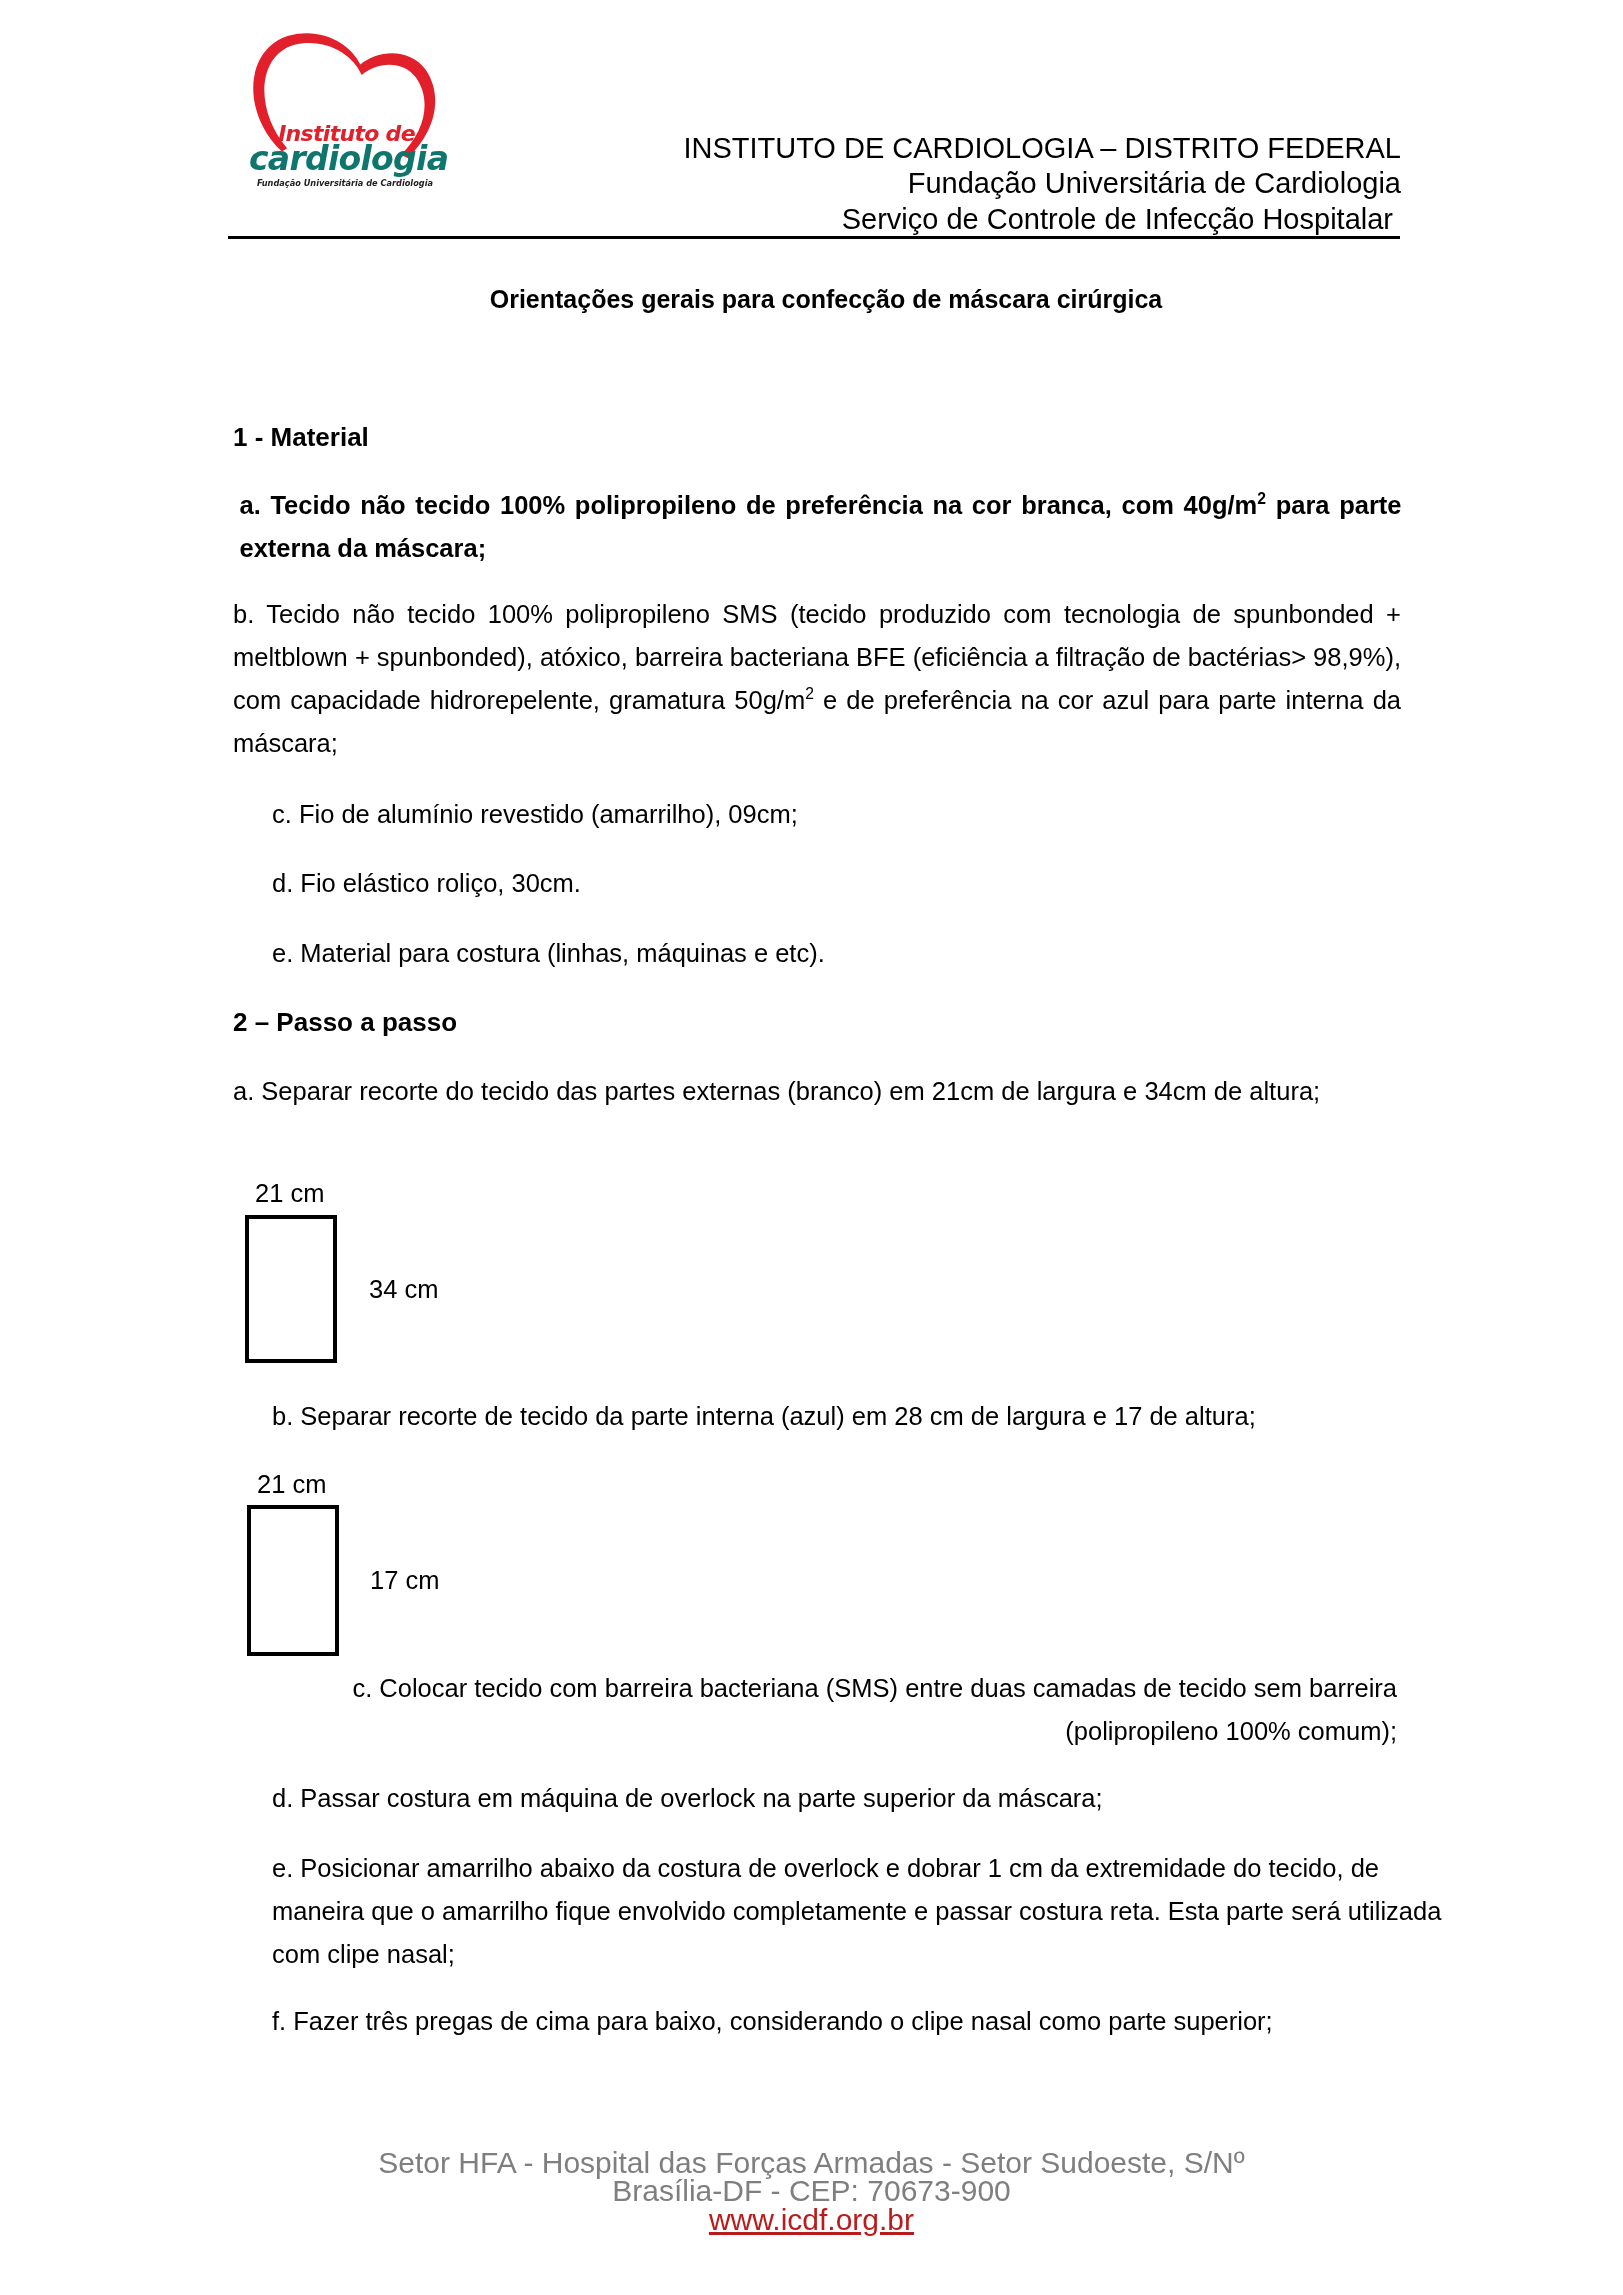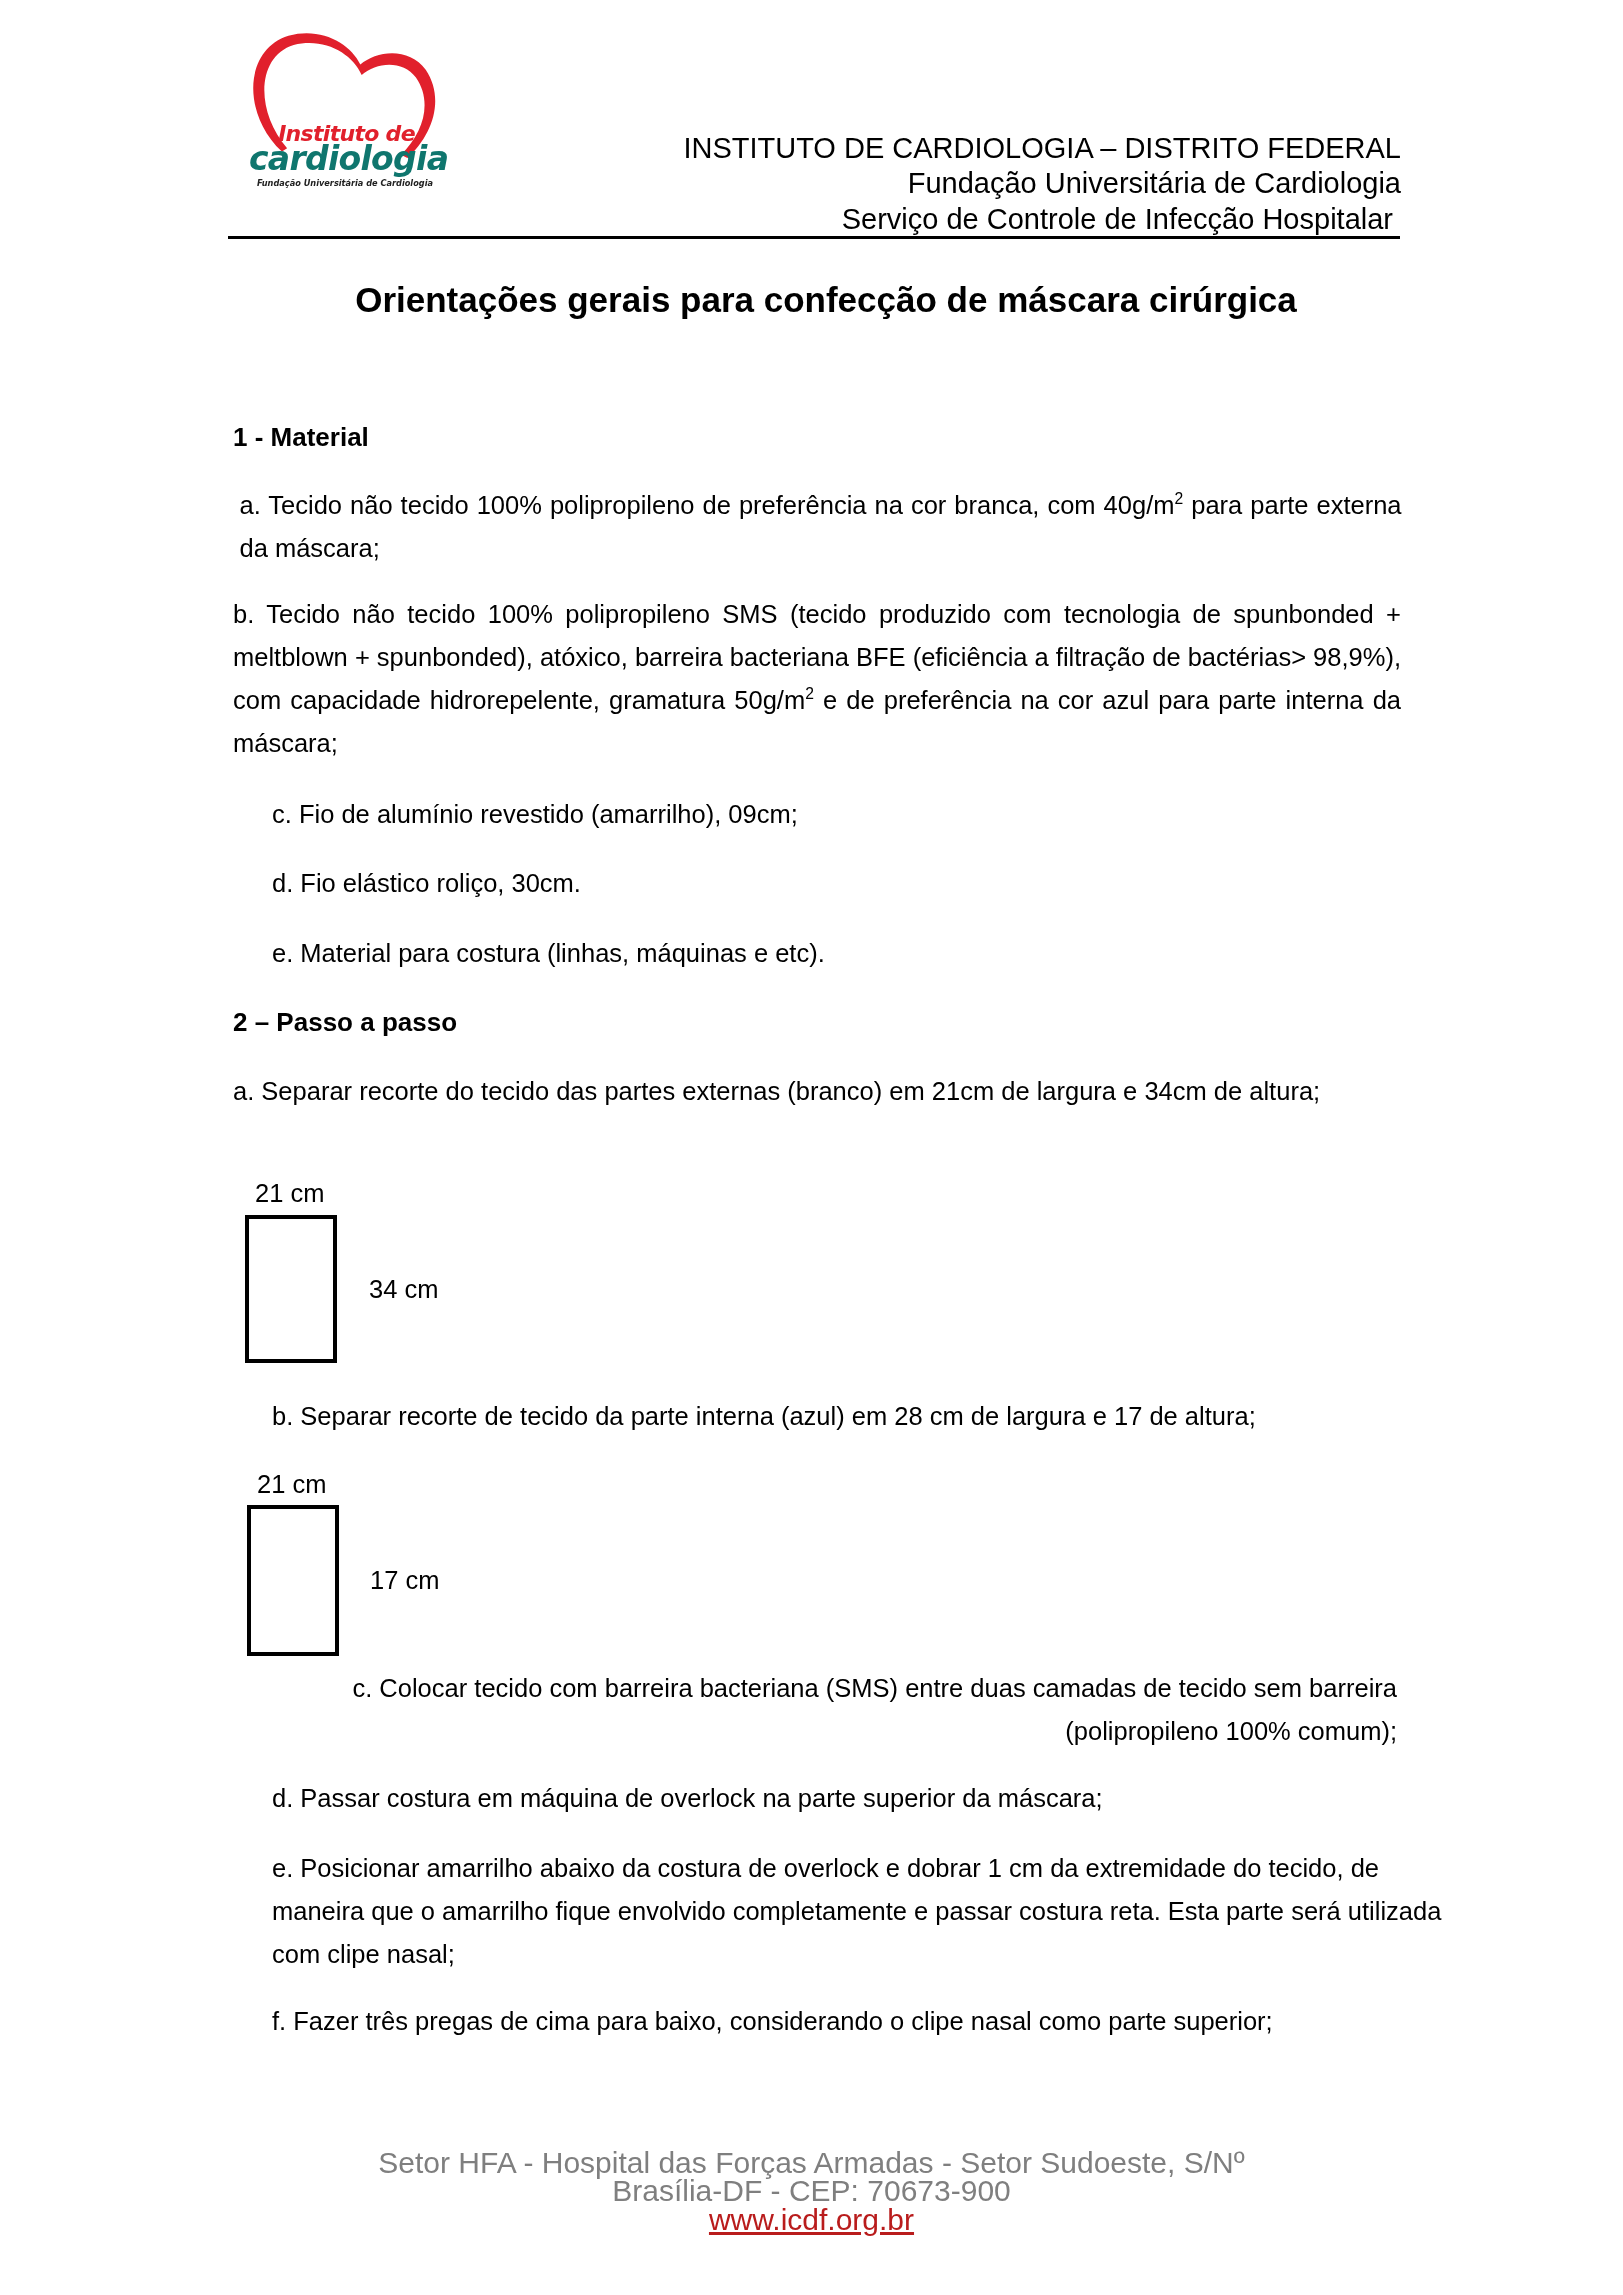--- a/index.html
+++ b/index.html
@@ -15,21 +15,21 @@
 
     
     .hdr { right: 222px; font-family: "Liberation Sans", sans-serif; font-weight: normal; font-size: 29px; text-align: right; white-space: nowrap; line-height: 1; }
     #hdr1 { top: 134px; }
     #hdr2 { top: 169px; }
     #hdr3 { top: 205px; right: 230px; }
     #hdr-rule { left: 228px; top: 236px; width: 1172px; height: 2.6px; background: #000; }
 
     
     .doc { font-family: "Liberation Sans", sans-serif; font-size: 25.5px; line-height: 43px; color: #000; }
-    .title { left: 0; width: 1623px; top: 278px; text-align: center; font-weight: bold; font-size: 35px; }
+    .title { left: 0; width: 1623px; top: 278px; text-align: center; font-weight: bold; font-size: 25px; }
     .title span { margin-left: 29px; }
     .h { left: 233px; font-weight: bold; font-size: 26px; }
     .p { left: 233px; width: 1168px; text-align: justify; }
     .p.nj { text-align: left; margin-left: 39px; }
     sup { font-size: 15.7px; line-height: 0; vertical-align: 10.5px; }
 
     
     .rect { border: 4.6px solid #000; box-sizing: border-box; }
     .dim { font-family: "Liberation Sans", sans-serif; font-size: 25.5px; line-height: 1; white-space: nowrap; }
 
@@ -52,21 +52,21 @@
 
 <div id="hdr1" class="abs hdr">INSTITUTO DE CARDIOLOGIA – DISTRITO FEDERAL</div>
 <div id="hdr2" class="abs hdr">Fundação Universitária de Cardiologia</div>
 <div id="hdr3" class="abs hdr">Serviço de Controle de Infecção Hospitalar</div>
 <div id="hdr-rule" class="abs"></div>
 
 <div class="abs doc title"><span>Orientações gerais para confecção de máscara cirúrgica</span></div>
 
 <div class="abs doc h" style="top:416px;">1 - Material</div>
 
-<div class="abs doc p" style="top:484px; padding-left:6.5px; width:1162px;">
+<div class="abs doc p" style="top:484px; padding-left:6.5px; width:1162px;font-weight:bold;">
   <span>a. Tecido não tecido 100% polipropileno de preferência na cor branca, com 40g/m</span><sup>2</sup><span> para parte externa da máscara;</span>
 </div>
 
 <div class="abs doc p" style="top:593px;">
   <span>b. Tecido não tecido 100% polipropileno SMS (tecido produzido com tecnologia de spunbonded + meltblown + spunbonded), atóxico, barreira bacteriana BFE (eficiência a filtração de bactérias&gt; 98,9%), com capacidade hidrorepelente, gramatura 50g/m</span><sup>2</sup><span> e de preferência na cor azul para parte interna da máscara;</span>
 </div>
 
 <div class="abs doc p nj" style="top:793px;">c. Fio de alumínio revestido (amarrilho), 09cm;</div>
 <div class="abs doc p nj" style="top:862px;">d. Fio elástico roliço, 30cm.</div>
 <div class="abs doc p nj" style="top:932px;">e. Material para costura (linhas, máquinas e etc).</div>

